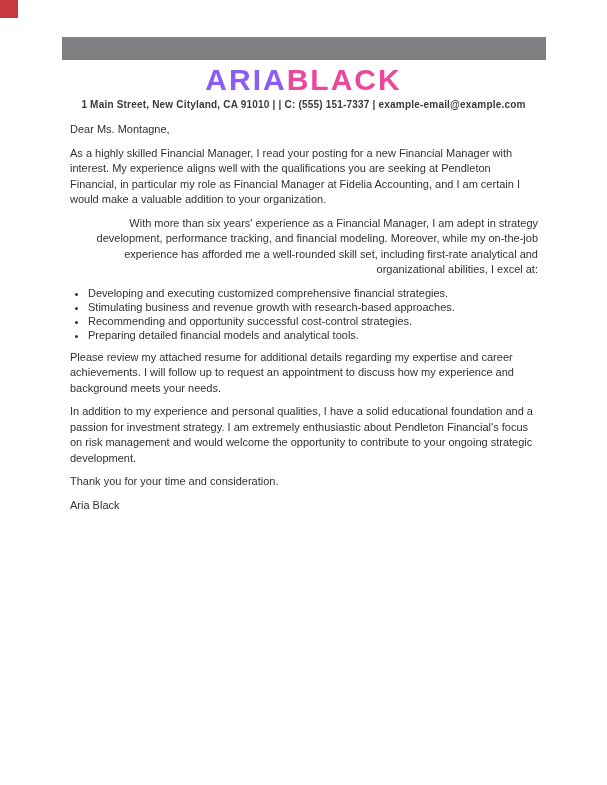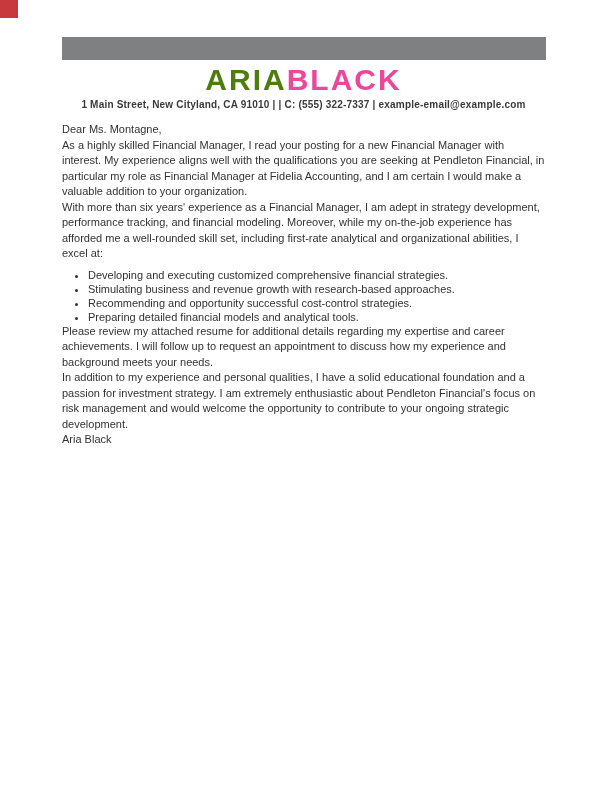--- a/index.html
+++ b/index.html
@@ -33,40 +33,40 @@
   }
   .name-heading {
     margin: 64px 0 0 0;
     text-align: center;
     font-size: 30px;
     font-weight: bold;
     letter-spacing: 2px;
     line-height: 32px;
     white-space: nowrap;
   }
-  .name-first { color: #4d7c0f; }
+  .name-first { color: #8b5cf6; }
   .name-last  { color: #ec4899; }
   .contact-line {
     margin-top: 3px;
     text-align: center;
     font-size: 10px;
     font-weight: bold;
     color: #3a3a3a;
     letter-spacing: 0.2px;
   }
   .letter-body {
     margin: 12px 61px 0 62px;
     font-size: 11px;
     line-height: 15.5px;
     color: #323232;
   }
-  .letter-body p { margin: 0; }
+  .letter-body p { margin: 8px; }
   .salutation      { margin-top: 0; }
   .para            { margin-top: 9px; }
-  .para-2          { margin-top: 12px; }
+  .para-2          { margin-top: 12px; text-align: right; }
   .para-3          { margin-top: 14px; }
   .para-4          { margin-top: 7px; }
   .thanks-line     { margin-top: 9px; }
   .valediction     { margin-top: 10px; }
   .signature       { margin-top: 24px; }
   ul.bullet-list {
     margin: 6px 0 0 0;
     padding: 0 0 0 26px;
     list-style-type: disc;
   }
@@ -77,36 +77,37 @@
   }
 </style>
 </head>
 <body>
 
 <div class="accent-square"></div>
 <div class="top-bar"></div>
 
 <h1 class="name-heading"><span class="name-first">ARIA</span><span class="name-last">BLACK</span></h1>
 
-<div class="contact-line">1 Main Street, New Cityland, CA 91010 | | C: (555) 322-7337 | example-email@example.com</div>
+<div class="contact-line">1 Main Street, New Cityland, CA 91010 | | C: (555) 151-7337 | example-email@example.com</div>
 
 <div class="letter-body">
   <p class="salutation">Dear Ms. Montagne,</p>
 
   <p class="para para-1">As a highly skilled Financial Manager, I read your posting for a new Financial Manager with interest. My experience aligns well with the qualifications you are seeking at Pendleton Financial, in particular my role as Financial Manager at Fidelia Accounting, and I am certain I would make a valuable addition to your organization.</p>
 
   <p class="para para-2">With more than six years' experience as a Financial Manager, I am adept in strategy development, performance tracking, and financial modeling. Moreover, while my on-the-job experience has afforded me a well-rounded skill set, including first-rate analytical and organizational abilities, I excel at:</p>
 
   <ul class="bullet-list">
     <li>Developing and executing customized comprehensive financial strategies.</li>
     <li>Stimulating business and revenue growth with research-based approaches.</li>
     <li>Recommending and opportunity successful cost-control strategies.</li>
     <li>Preparing detailed financial models and analytical tools.</li>
   </ul>
 
   <p class="para para-4">Please review my attached resume for additional details regarding my expertise and career achievements. I will follow up to request an appointment to discuss how my experience and background meets your needs.</p>
 
   <p class="para para-3">In addition to my experience and personal qualities, I have a solid educational foundation and a passion for investment strategy. I am extremely enthusiastic about Pendleton Financial's focus on risk management and would welcome the opportunity to contribute to your ongoing strategic development.</p>
 
+  <p class="thanks-line">Thank you for your time and consideration.</p>
 
 
   <p class="signature">Aria Black</p>
 </div>
 
 </body></html>

